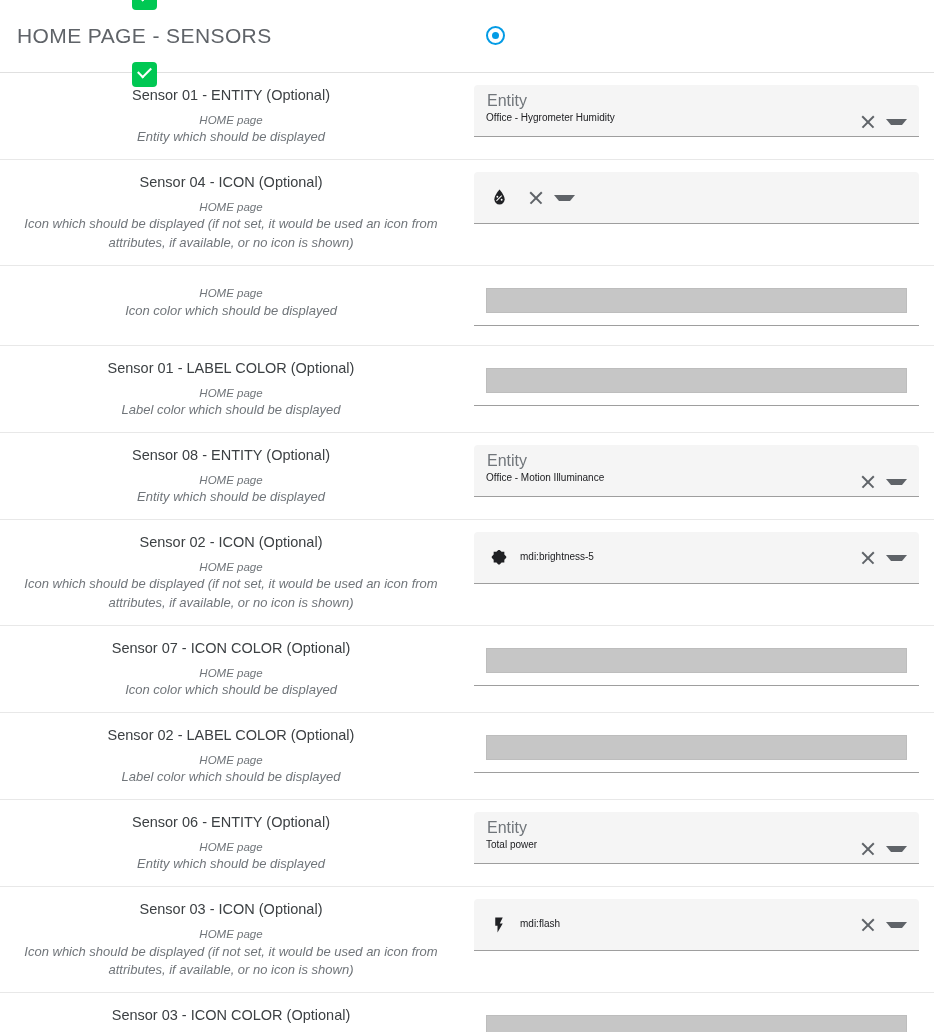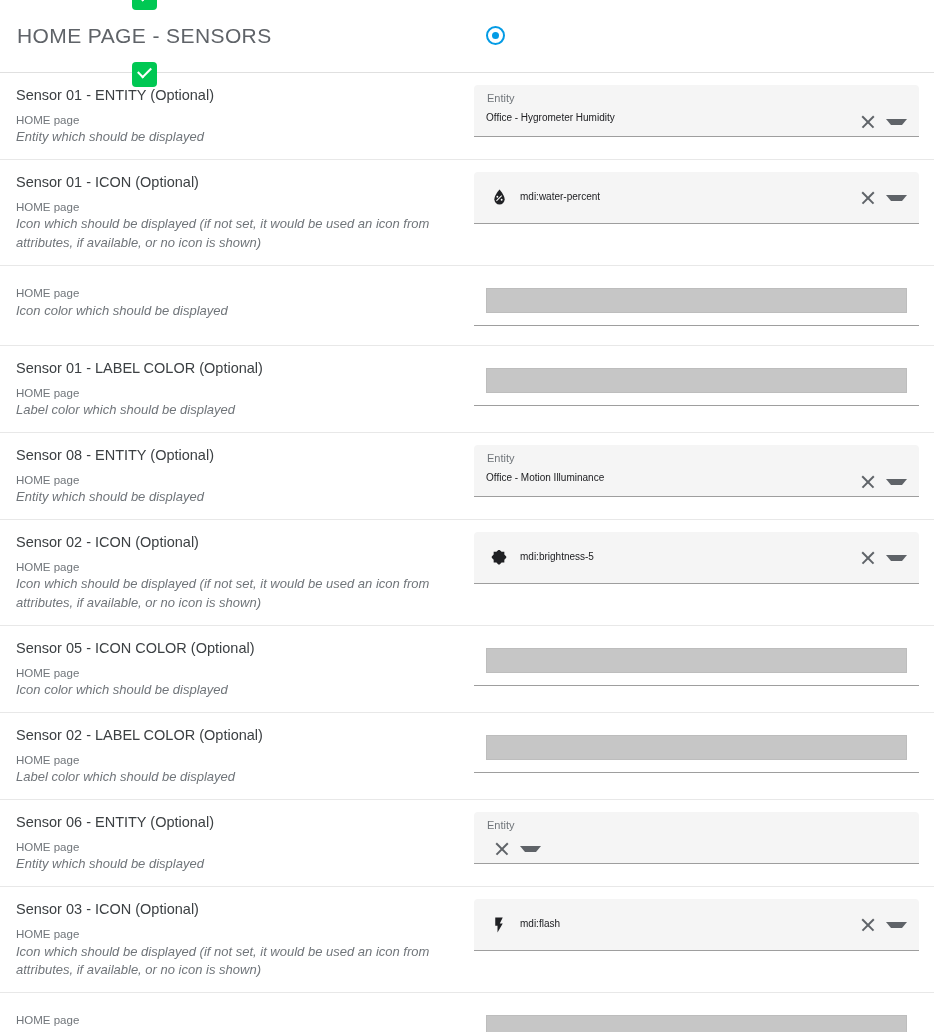--- a/index.html
+++ b/index.html
@@ -85,28 +85,30 @@
     border-bottom: 1px solid #e8e8e8;
     min-height: 80px;
     position: relative;
     box-sizing: border-box;
   }
   .row-label {
     width: 462px;
     flex: 0 0 462px;
     padding: 13px 16px 12px 16px;
     box-sizing: border-box;
+    text-align: center;
   }
   .label-title {
     font-size: 14.5px;
     color: #3c4043;
     line-height: 1.35;
   }
   .label-sub {
     font-size: 11.5px;
+    font-style: italic;
     color: #70757a;
     line-height: 1.45;
     margin-top: 6px;
   }
   .label-sub2 {
     font-size: 13px;
     font-style: italic;
     color: #70757a;
     line-height: 1.45;
   }
@@ -133,21 +135,21 @@
   }
   .mdc-field.with-label {
     padding-top: 16px;
     align-items: flex-end;
     padding-bottom: 6px;
   }
   .field-floatlabel {
     position: absolute;
     left: 13px;
     top: 7px;
-    font-size: 11px;
+    font-size: 16px;
     color: #70757a;
   }
   .field-value {
     font-size: 10px;
     color: #202124;
     flex: 1 1 auto;
     line-height: 20px;
     padding-bottom: 2px;
   }
   .field-icon {
@@ -236,33 +238,32 @@
             <div class="field-value">Office - Hygrometer Humidity</div>
             <div class="field-actions">
               <div class="clear-x"></div>
               <div class="caret"></div>
             </div>
           </div>
         </div>
       </div>
       <div class="row row-tall">
         <div class="row-label">
-          <div class="label-title">Sensor 01 - ICON (Optional)</div>
+          <div class="label-title">Sensor 04 - ICON (Optional)</div>
           <div class="label-sub">HOME page</div>
           <div class="label-sub2">Icon which should be displayed (if not set, it would be used an icon from attributes, if available, or no icon is shown)</div>
         </div>
         <div class="row-field">
           <div class="mdc-field">
             <div class="field-icon">
               <svg width="19" height="19" viewBox="0 0 24 24">
                 <path fill="currentColor" d="M12 2S5.5 9.3 5.5 14.2A6.5 6.5 0 0 0 12 20.7a6.5 6.5 0 0 0 6.5-6.5C18.5 9.3 12 2 12 2z"></path>
                 <path fill="#fff" d="M9.3 9.8a1.2 1.2 0 1 0 0 2.4 1.2 1.2 0 0 0 0-2.4zm5.4 3.9a1.2 1.2 0 1 0 0 2.4 1.2 1.2 0 0 0 0-2.4zM8.6 16.6l6.6-6.6-.9-.9-6.6 6.6z"></path>
               </svg>
             </div>
-            <div class="field-value">mdi:water-percent</div>
             <div class="field-actions">
               <div class="clear-x"></div>
               <div class="caret"></div>
             </div>
           </div>
         </div>
       </div>
       <div class="row row-tall">
         <div class="row-label">
           <div class="label-sub">HOME page</div>
@@ -319,21 +320,21 @@
             <div class="field-value">mdi:brightness-5</div>
             <div class="field-actions">
               <div class="clear-x"></div>
               <div class="caret"></div>
             </div>
           </div>
         </div>
       </div>
       <div class="row row-tall">
         <div class="row-label">
-          <div class="label-title">Sensor 05 - ICON COLOR (Optional)</div>
+          <div class="label-title">Sensor 07 - ICON COLOR (Optional)</div>
           <div class="label-sub">HOME page</div>
           <div class="label-sub2">Icon color which should be displayed</div>
         </div>
         <div class="row-field">
           <div class="color-field">
             <div class="color-swatch"></div>
           </div>
         </div>
       </div>
       <div class="row row-tall">
@@ -350,20 +351,21 @@
       </div>
       <div class="row row-tall">
         <div class="row-label">
           <div class="label-title">Sensor 06 - ENTITY (Optional)</div>
           <div class="label-sub">HOME page</div>
           <div class="label-sub2">Entity which should be displayed</div>
         </div>
         <div class="row-field">
           <div class="mdc-field with-label">
             <div class="field-floatlabel">Entity</div>
+            <div class="field-value">Total power</div>
             <div class="field-actions">
               <div class="clear-x"></div>
               <div class="caret"></div>
             </div>
           </div>
         </div>
       </div>
       <div class="row row-tall">
         <div class="row-label">
           <div class="label-title">Sensor 03 - ICON (Optional)</div>
@@ -380,20 +382,21 @@
             <div class="field-value">mdi:flash</div>
             <div class="field-actions">
               <div class="clear-x"></div>
               <div class="caret"></div>
             </div>
           </div>
         </div>
       </div>
       <div class="row row-tall">
         <div class="row-label">
+          <div class="label-title">Sensor 03 - ICON COLOR (Optional)</div>
           <div class="label-sub">HOME page</div>
           <div class="label-sub2">Icon color which should be displayed</div>
         </div>
         <div class="row-field">
           <div class="color-field">
             <div class="color-swatch"></div>
           </div>
         </div>
       </div>
     </div>

